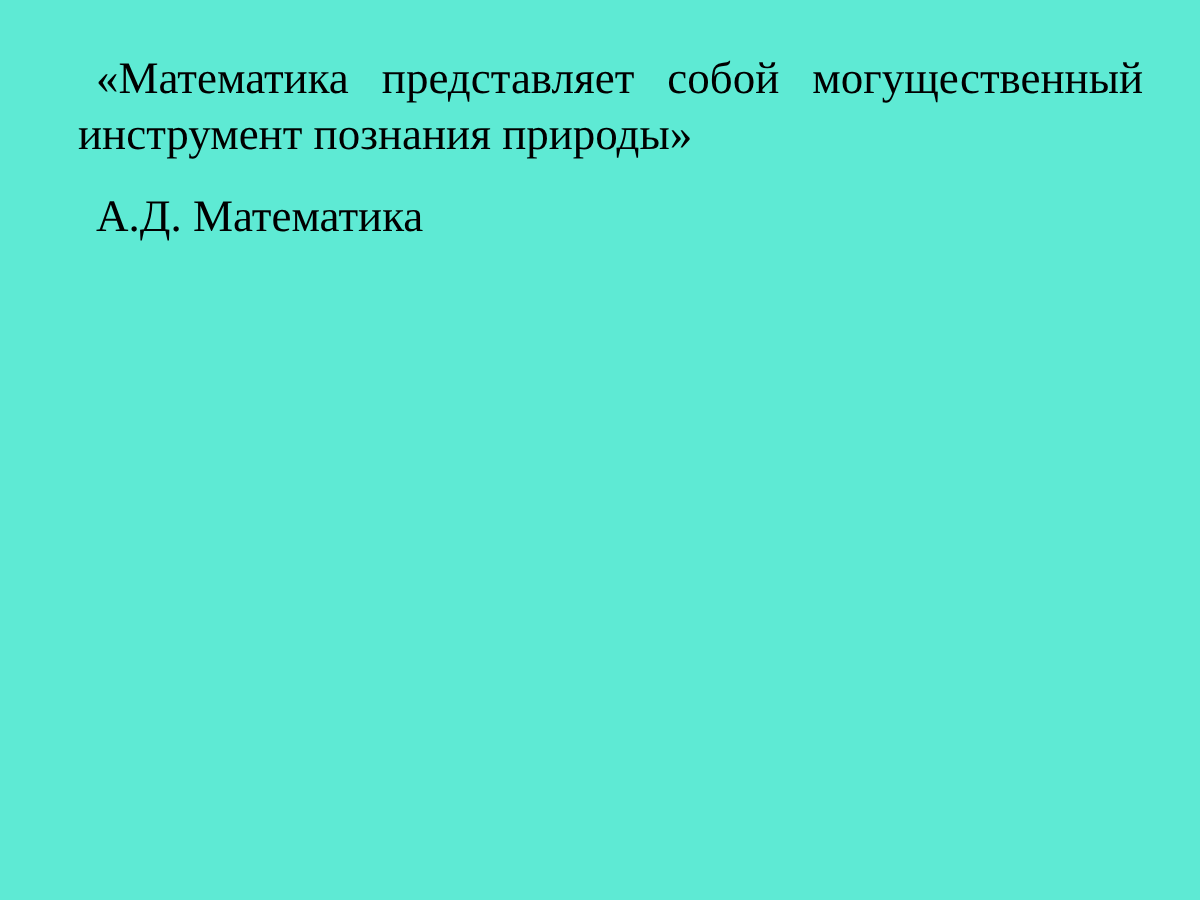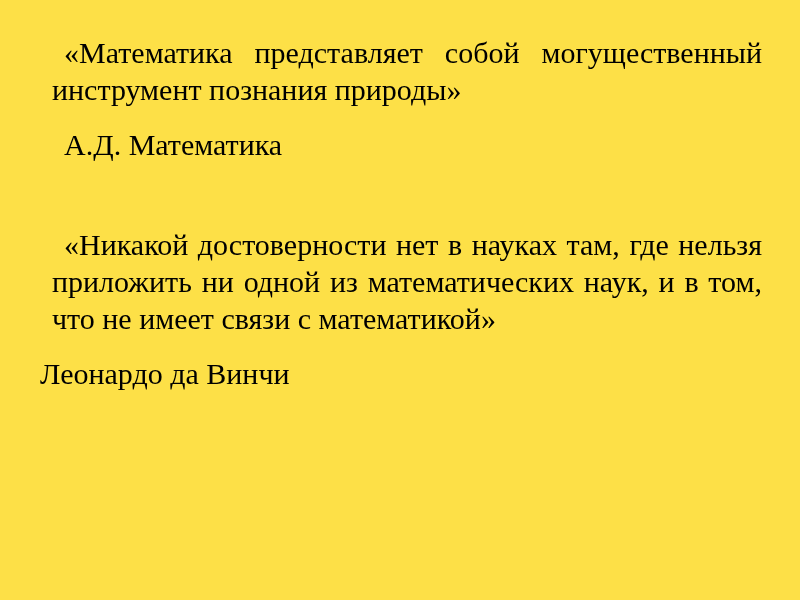--- a/index.html
+++ b/index.html
@@ -51,31 +51,26 @@
   .gap-small { height: 18px; }
   .gap-large { height: 62px; }
   .author-2 {
     padding-left: 0;
     text-indent: 0;
   }
 </style>
 </head>
 <body>
 
-<div class="slide" style="background: #fde047;">
+<div class="slide" style="background: #5eead4;">
   <div class="content">
 
     <div class="quote-block">
       <p class="quote-text">«Математика представляет собой могущественный инструмент познания природы»</p>
       <div class="gap-small"></div>
       <p class="author">А.Д. Математика</p>
     </div>
 
     <div class="gap-large"></div>
 
-    <div class="quote-block">
-      <p class="quote-text">«Никакой достоверности нет в науках там, где нельзя приложить ни одной из математических наук, и в том, что не имеет связи с математикой»</p>
-      <div class="gap-small"></div>
-      <p class="author author-2">Леонардо да Винчи</p>
-    </div>
 
   </div>
 </div>
 
 </body></html>

